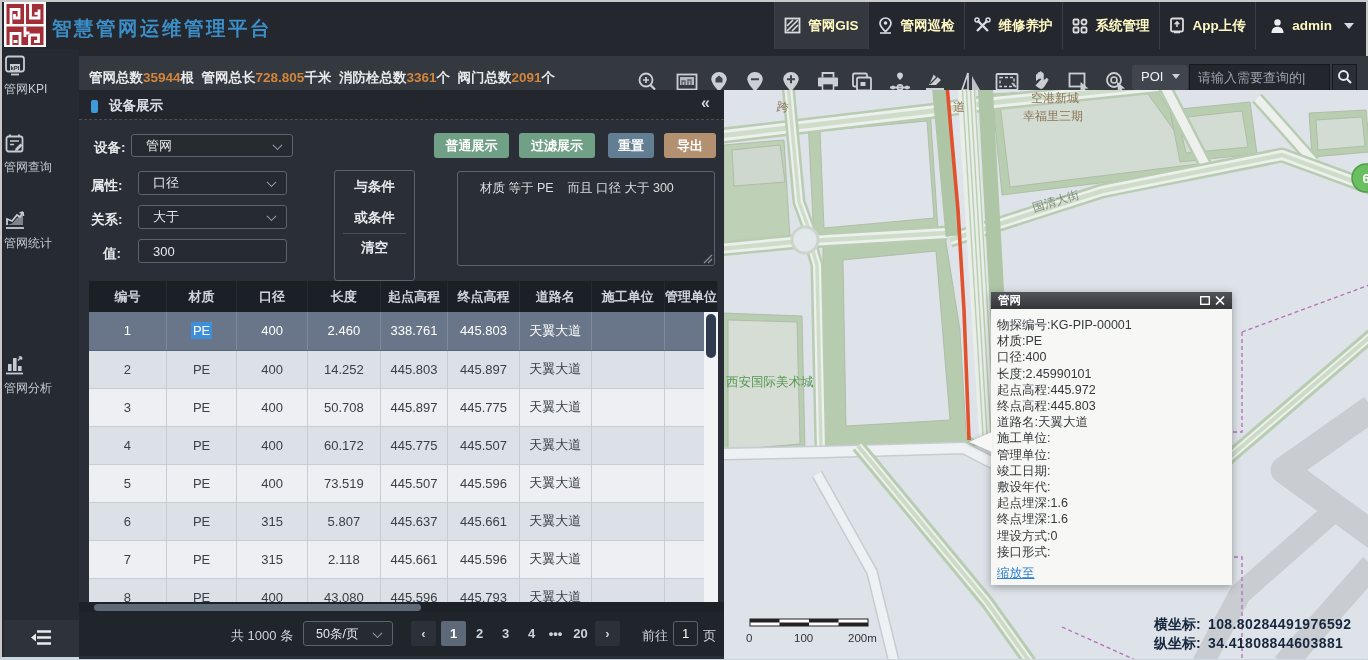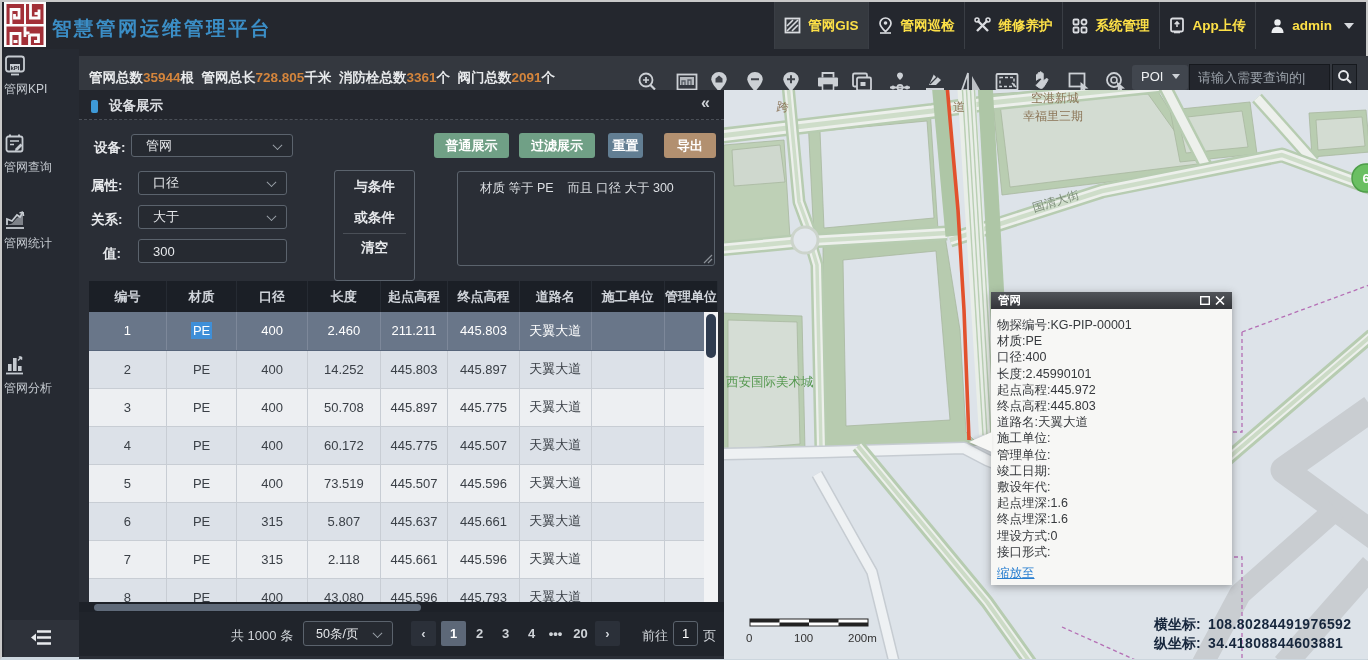--- a/index.html
+++ b/index.html
@@ -5,21 +5,21 @@
 * { margin:0; padding:0; box-sizing:border-box; }
 html,body { width:1368px; height:660px; overflow:hidden; background:#e8e8e8; }
 body { font-family:"Liberation Sans", sans-serif; }
 #app { position:relative; width:1368px; height:660px; background:#24272e; border-left:2px solid #c9c9c9; border-right:2px solid #c9c9c9; border-bottom:3px solid #ccd6de; border-top:2px solid #c9c9c9; }
 
 
 #topbar { position:absolute; left:0; top:0; width:1364px; height:47px; background:#24272e; }
 #logo { position:absolute; left:2px; top:0px; width:42px; height:45px; background:#fdfdfd; }
 #title { position:absolute; left:50px; top:13px; font-size:19.5px; font-weight:bold; color:#3b8ec6; letter-spacing:2.5px; }
 #nav { position:absolute; right:0; top:0; height:47px; display:flex; align-items:stretch; }
-.navitem { display:flex; align-items:center; padding:0 9.5px; color:#fde047; font-size:13.5px; font-weight:bold; border-left:1px solid #3a3e45; }
+.navitem { display:flex; align-items:center; padding:0 9.5px; color:#fef9c3; font-size:13.5px; font-weight:bold; border-left:1px solid #3a3e45; }
 .navitem.sel { background:#35393f; }
 .navitem svg { margin-right:7px; }
 
 
 #sidebar { position:absolute; left:2px; top:47px; width:75px; height:608px; background:#262a32; }
 .sideitem { position:absolute; left:0; width:75px; text-align:left; color:#c6cbd1; }
 
 .sideitem .lbl { font-size:12px; margin-top:1px; }
 .sideitem.sel { background:#343b47; border-left:3px solid #3fa0e2; }
 .sideitem.sel svg { margin-left:-3px; }
@@ -267,21 +267,21 @@
         <div class="ptitle">设备展示</div>
         <div class="coll">«</div>
       </div>
     <div class="flabel" style="left:15px; top:49px;">设备:</div>
     <div class="fsel" style="left:52px; top:44px; width:162px; height:23px;">
         <span class="tx">管网</span>
         <span class="chev"></span>
       </div>
     <div class="btn" style="left:355px; top:43px; width:75px; background:#70a086;">普通展示</div>
     <div class="btn" style="left:440px; top:43px; width:76px; background:#70a086;">过滤展示</div>
-    <div class="btn" style="left:529px; top:43px; width:35px; background:#627e93;">重置</div>
+    <div class="btn" style="left:529px; top:43px; width:46px; background:#627e93;">重置</div>
     <div class="btn" style="left:585px; top:43px; width:52px; background:#b29070;">导出</div>
     <div class="flabel" style="left:12px; top:87px;">属性:</div>
     <div class="fsel" style="left:59px; top:81px; width:149px; height:24px;">
         <span class="tx">口径</span>
         <span class="chev"></span>
       </div>
     <div class="flabel" style="left:12px; top:121px;">关系:</div>
     <div class="fsel" style="left:59px; top:115px; width:149px; height:24px;">
         <span class="tx">大于</span>
         <span class="chev"></span>
@@ -322,21 +322,21 @@
               <th>终点高程</th>
               <th>道路名</th>
               <th>施工单位</th>
               <th>管理单位</th>
             </tr>
         <tr class="sel">
               <td>1</td>
               <td><span style="background:#3f8fd8;padding:1px 2px;">PE</span></td>
               <td>400</td>
               <td>2.460</td>
-              <td>211.211</td>
+              <td>338.761</td>
               <td>445.803</td>
               <td>天翼大道</td>
               <td></td>
               <td></td>
             </tr>
         <tr class="odd">
               <td>2</td>
               <td>PE</td>
               <td>400</td>
               <td>14.252</td>

